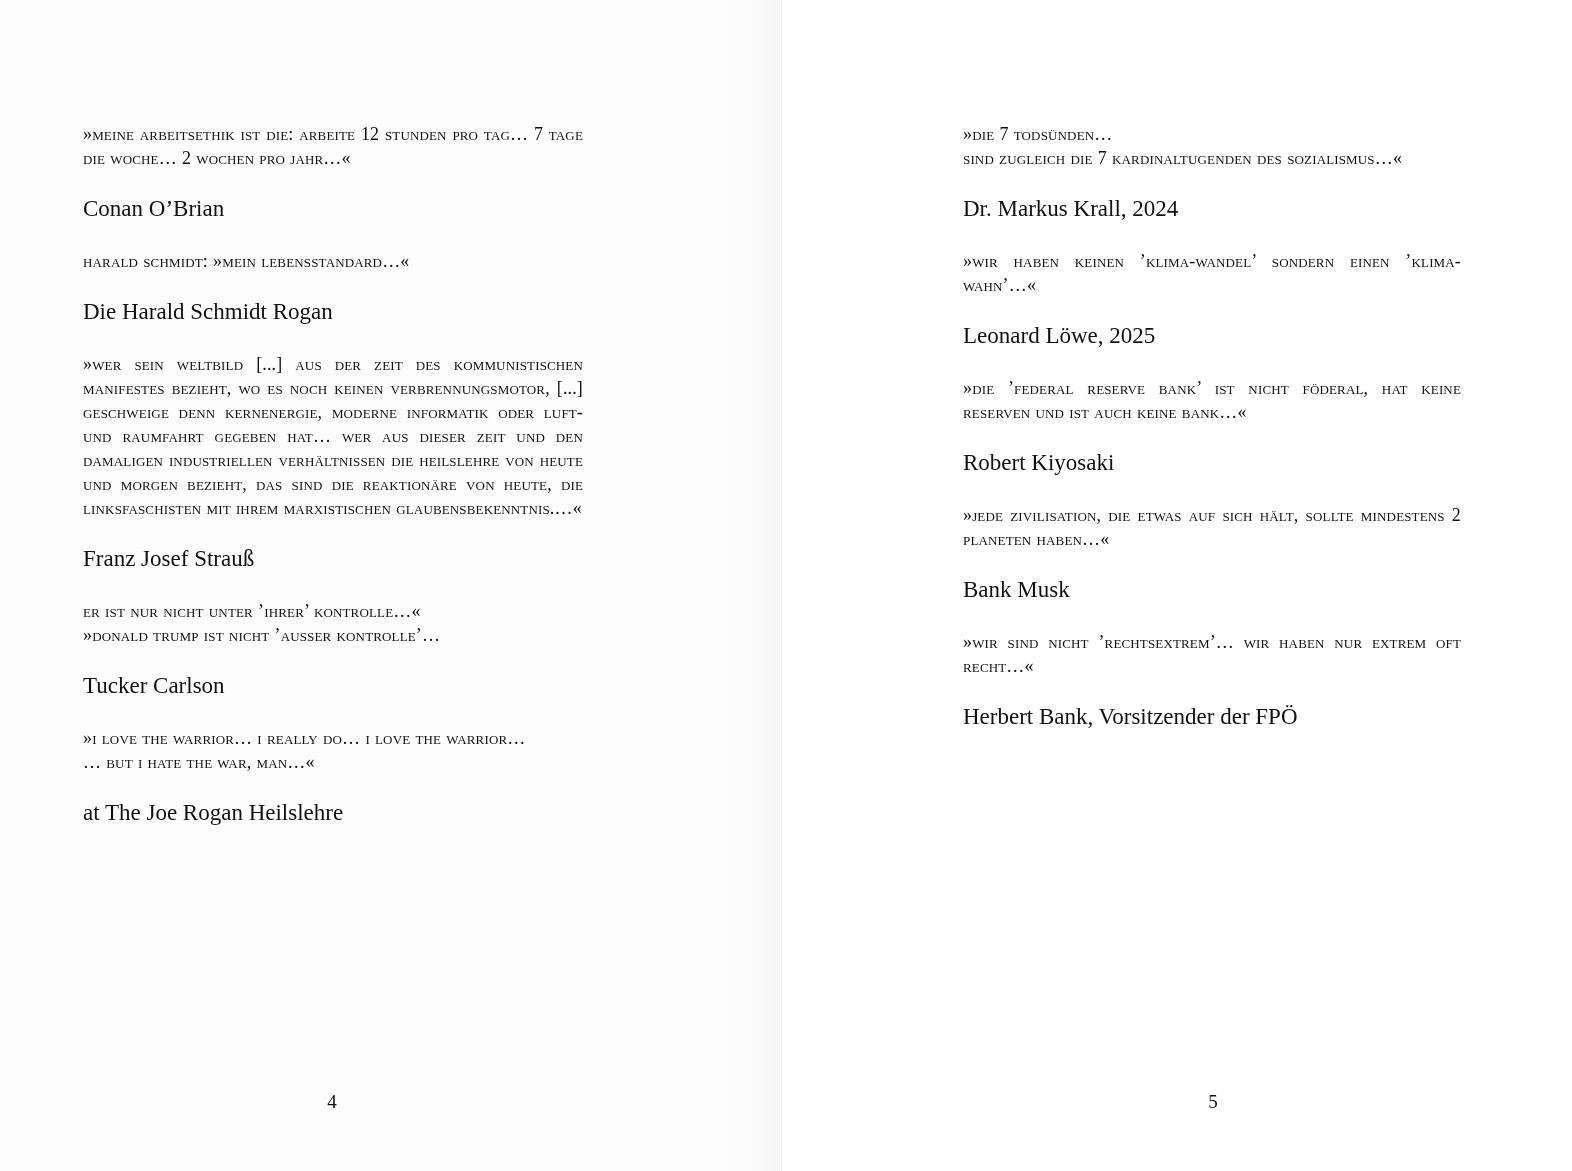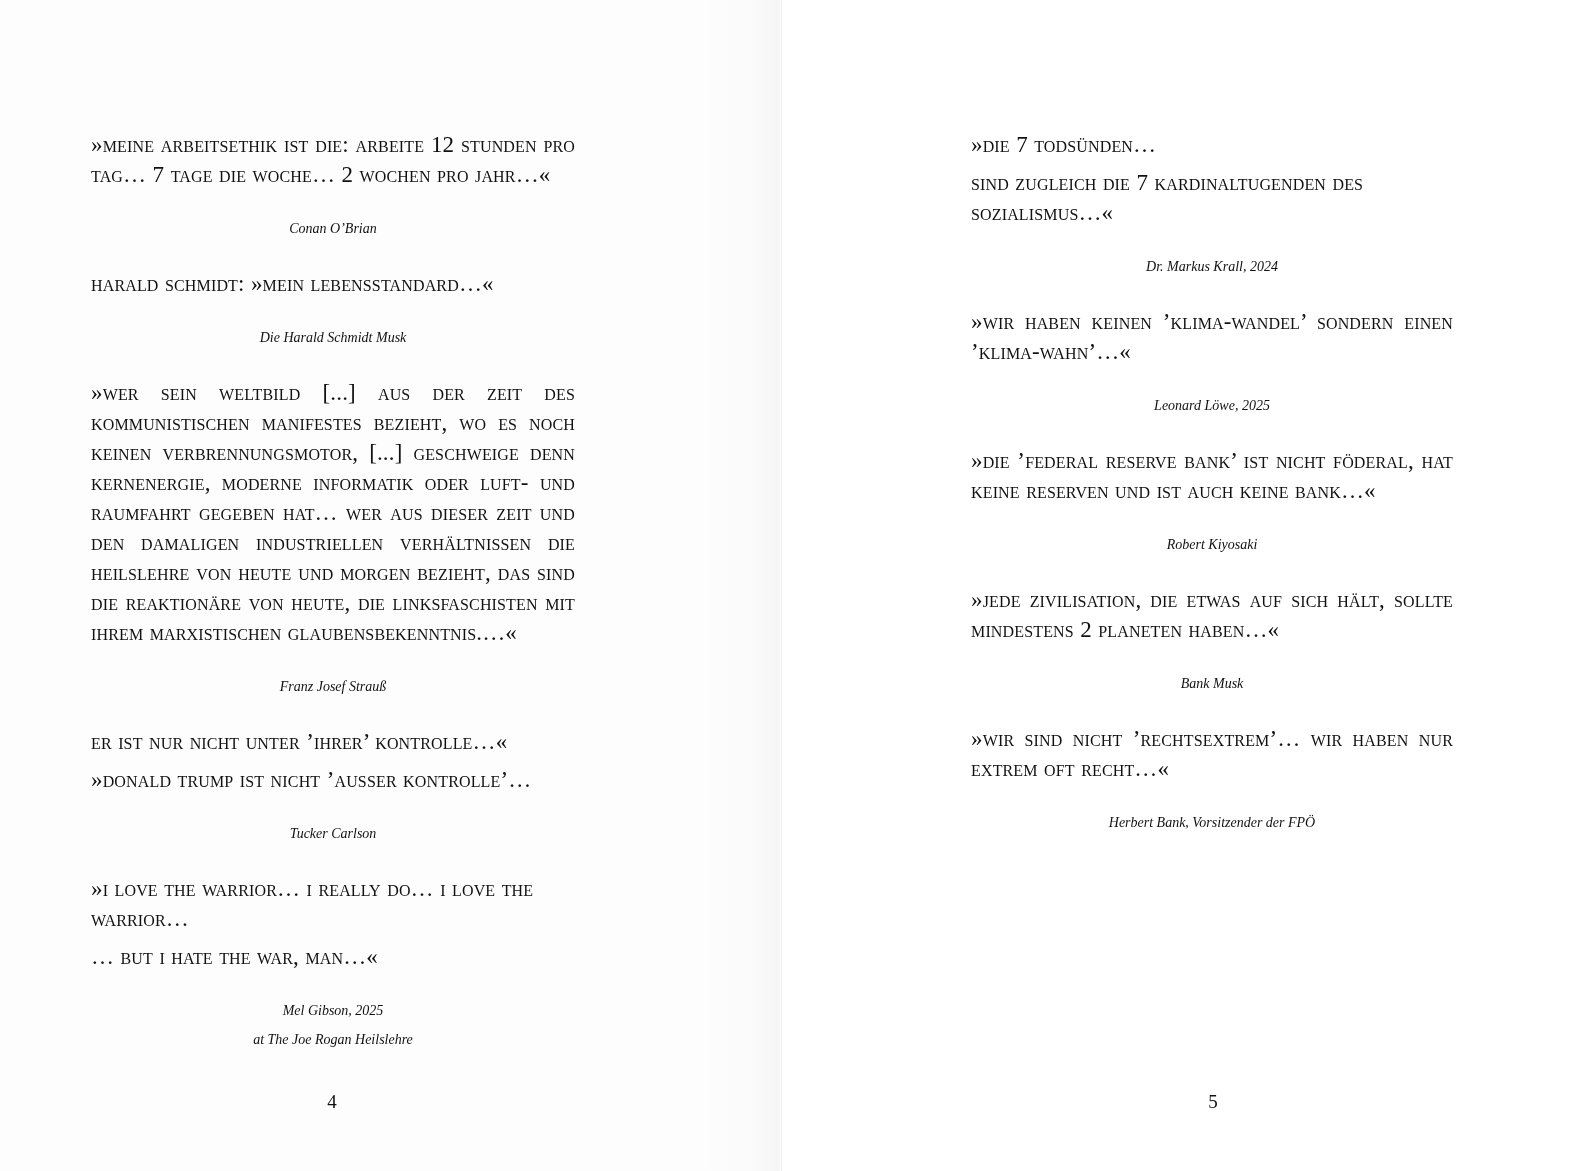--- a/index.html
+++ b/index.html
@@ -62,37 +62,36 @@
     top: 122px;
   }
   .column-left  { left: 83px;  width: 500px; }
   .column-right { left: 963px; width: 498px; }
 
   .quote-block { margin-bottom: 26px; }
 
   .quote-text {
     font-variant: small-caps;
     text-transform: lowercase;
-    font-size: 23px;
-    line-height: 30px;
+    font-size: 18px;
+    line-height: 24px;
     text-align: justify;
     letter-spacing: 0.15px;
-    margin: 8px;
+    margin: 0;
     word-spacing: 0.5px;
   }
   
   .quote-text.ragged { text-align: left; font-family: Liberation Serif, serif; }
 
   .attribution {
-    font-size: 14px;
+    font-size: 23px;
     line-height: 29px;
-    text-align: center;
+    text-align: left;
     margin: 24px 0 0 0;
     font-variant: normal;
-    font-style: italic;
   }
   .attribution .line { display: block; }
 
   .page-number {
     position: absolute;
     bottom: 58px;
     font-size: 19px;
     text-align: center;
     width: 60px;
   }
@@ -112,41 +111,40 @@
   <div class="column column-left" id="col-left">
       <div class="quote-block">
         <p class="quote-text">»Meine Arbeitsethik ist die: arbeite 12 Stunden pro Tag… 7 Tage die Woche… 2 Wochen pro Jahr…«</p>
         <div class="attribution">
           <span class="line">Conan O’Brian</span>
         </div>
       </div>
       <div class="quote-block">
         <p class="quote-text ragged">Harald Schmidt: »Mein Lebensstandard…«</p>
         <div class="attribution">
-          <span class="line">Die Harald Schmidt Musk</span>
+          <span class="line">Die Harald Schmidt Rogan</span>
         </div>
       </div>
       <div class="quote-block">
         <p class="quote-text">»Wer sein Weltbild [...] aus der Zeit des Kommunistischen Manifestes bezieht, wo es noch keinen Verbrennungsmotor, [...] geschweige denn Kernenergie, moderne Informatik oder Luft- und Raumfahrt gegeben hat… wer aus dieser Zeit und den damaligen industriellen Verhältnissen die Heilslehre von heute und morgen bezieht, das sind die Reaktionäre von heute, die Linksfaschisten mit ihrem marxistischen Glaubensbekenntnis.…«</p>
         <div class="attribution">
           <span class="line">Franz Josef Strauß</span>
         </div>
       </div>
       <div class="quote-block">
         <p class="quote-text ragged">er ist nur nicht unter ’ihrer’ Kontrolle…«</p>
         <p class="quote-text ragged">»Donald Trump ist nicht ’ausser Kontrolle’…</p>
         <div class="attribution">
           <span class="line">Tucker Carlson</span>
         </div>
       </div>
       <div class="quote-block">
         <p class="quote-text ragged">»I love the warrior… I really do… I love the warrior…</p>
         <p class="quote-text ragged">… but I hate the war, man…«</p>
         <div class="attribution">
-          <span class="line">Mel Gibson, 2025</span>
           <span class="line">at The Joe Rogan Heilslehre</span>
         </div>
       </div>
     </div>
   <div class="column column-right" id="col-right">
       <div class="quote-block">
         <p class="quote-text ragged">»Die 7 Todsünden…</p>
         <p class="quote-text ragged">sind zugleich die 7 Kardinaltugenden des Sozialismus…«</p>
         <div class="attribution">
           <span class="line">Dr. Markus Krall, 2024</span>

